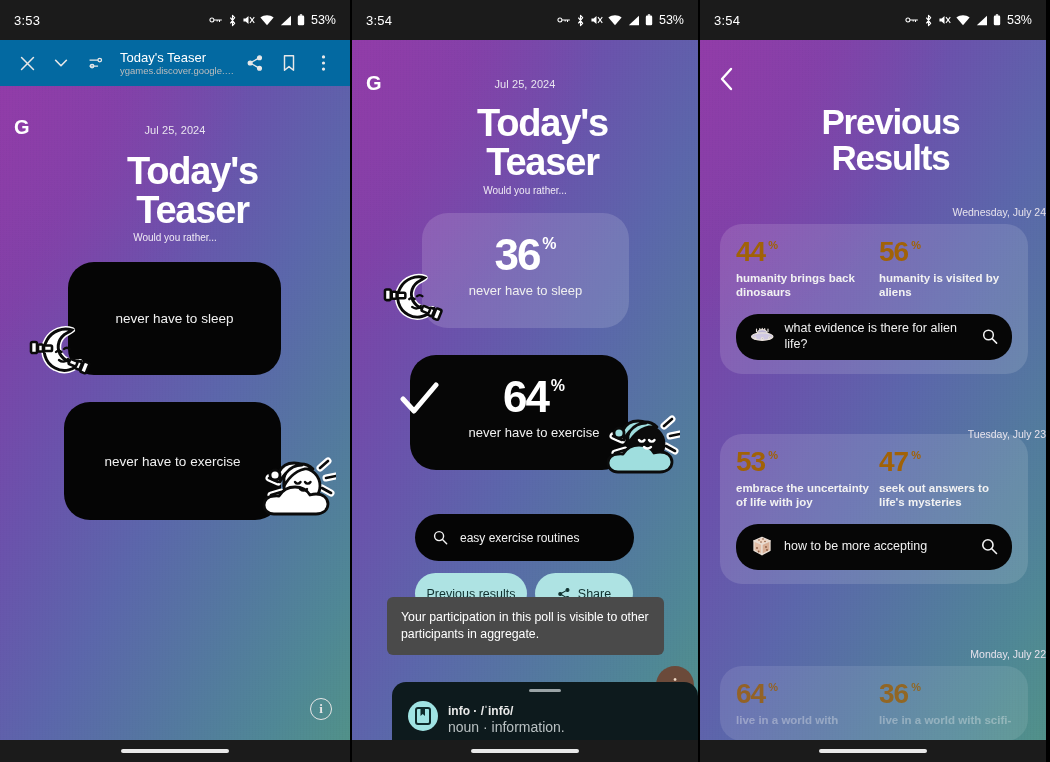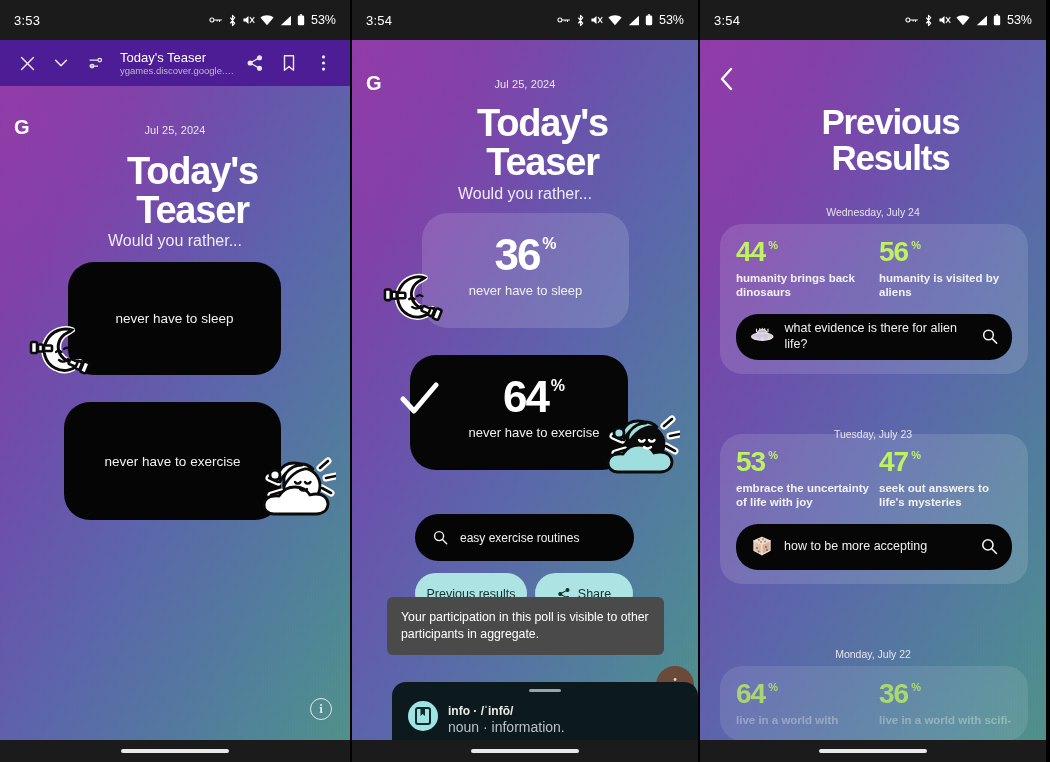--- a/index.html
+++ b/index.html
@@ -27,21 +27,21 @@
     display: flex; align-items: center; justify-content: space-between;
     padding: 0 14px; z-index: 40;
   }
   .sb-time { color: #fff; font-size: 13px; font-weight: 500; letter-spacing: .2px; }
   .sb-icons { display: flex; align-items: center; gap: 5px; color: #fff; }
   .sb-icons svg { display: block; }
   .sb-batt { color:#fff; font-size: 12.5px; font-weight: 500; margin-left: 1px;}
 
   
   .cct {
-    height: 46px; background: #4c1d95; display: flex; align-items: center;
+    height: 46px; background: #0369a1; display: flex; align-items: center;
     padding: 0 10px; gap: 0px; z-index: 30; position: relative;
   }
   .cct-btn { width: 34px; height: 34px; display:flex; align-items:center; justify-content:center; color:#e8e8e8; flex: 0 0 auto;}
   .cct-title-wrap { flex: 1 1 auto; min-width: 0; padding-left: 8px; }
   .cct-title { color:#fff; font-size: 13px; line-height: 15px; white-space: nowrap; overflow:hidden; text-overflow: ellipsis;}
   .cct-url { color:#bdbdbd; font-size: 9.5px; line-height: 12px; white-space: nowrap; overflow:hidden; text-overflow: ellipsis;}
 
   
   .gradient {
     position: absolute; left: 0; right: 0; bottom: 0;
@@ -56,21 +56,21 @@
       repeating-linear-gradient(90deg, rgba(0,0,0,.05) 0 1px, transparent 1px 3px);
   }
 
   .g-logo { position:absolute; color:#fff; font-size:20px; font-weight:700; font-family:"Liberation Sans",sans-serif; }
 
   .datelabel { color:#e9e4ef; font-size:11px; text-align:center; letter-spacing:.1px; }
   .bigtitle {
     color:#fff; text-align:center; font-weight:700;
     letter-spacing:-1.2px; line-height:1.02;padding-left:35px;
   }
-  .subtitle { color:#efeaf4; text-align:center; font-size:16px; }
+  .subtitle { color:#efeaf4; text-align:center; font-size:10px; }
 
   
   .p1-content { position:absolute; inset:0; }
   .opt-chip {
     position:absolute; background:#050505; border-radius:26px;
     display:flex; align-items:center; justify-content:center;
     color:#f1f1f1; font-size:13.5px;
   }
   .sticker { position:absolute; }
   .info-fab-plain {
@@ -125,28 +125,28 @@
   .dict-l2 { position:absolute; left:56px; top:37px; color:#b9c0c2; font-size:14px;}
 
   .navbar {
     position:absolute; left:0; right:0; bottom:0; height:22px; background:#1b1b1b;
     display:flex; align-items:center; justify-content:center; z-index:50;
   }
   .navpill { width:108px; height:3.5px; border-radius:3px; background:#e9e9e9; }
 
   
   .backarrow { position:absolute; color:#fff; }
-  .daylabel { color:#e6e2ec; font-size:10.5px; text-align:center; }
+  .daylabel { color:#e6e2ec; font-size:10.5px; text-align:right; }
   .daycard {
     position:absolute; border-radius:22px; background:rgba(255,255,255,.13);
     padding:14px 16px 14px 16px;
   }
   .daycard-cols { display:flex; gap:10px; }
   .daycol { flex:1 1 50%; }
-  .daypct { color:#bef264; font-weight:700; font-size:28px; line-height:1; letter-spacing:-1px; display:flex; align-items:flex-start;}
+  .daypct { color:#a16207; font-weight:700; font-size:28px; line-height:1; letter-spacing:-1px; display:flex; align-items:flex-start;}
   .daypct sup { font-size:11px; margin-left:3px; margin-top:2px; letter-spacing:0;}
   .daytext { color:#f2f2f2; font-size:11.5px; font-weight:600; line-height:1.25; margin-top:5px; }
   .daysearch {
     margin-top:14px; background:#060606; border-radius:22px; height:46px;
     display:flex; align-items:center; padding:0 14px; gap:10px;
   }
   .daysearch .q { flex:1 1 auto; color:#f0f0f0; font-size:12.5px; line-height:1.25; }
 </style>
 </head>
 <body>

